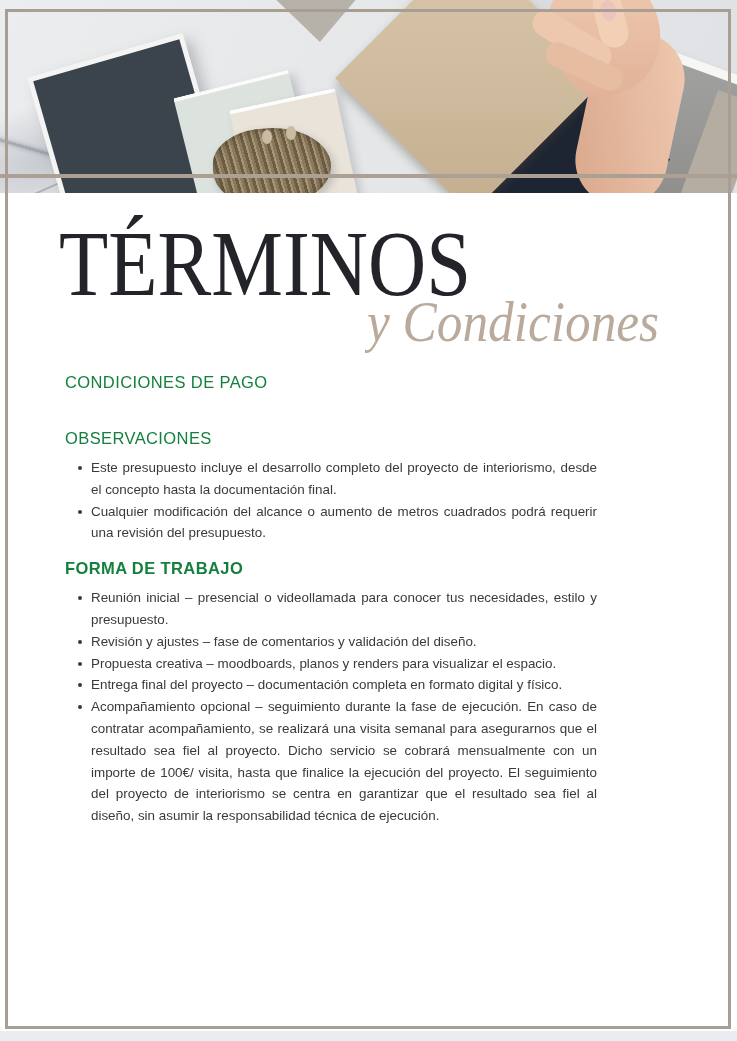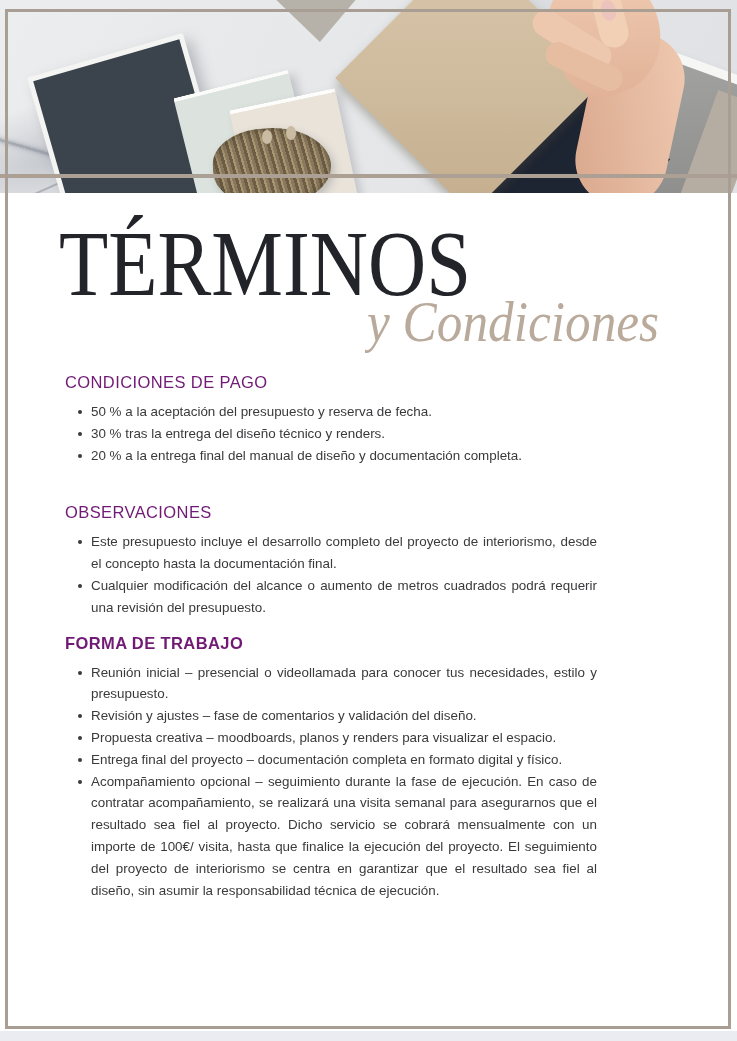--- a/index.html
+++ b/index.html
@@ -85,21 +85,21 @@
   
   .content { position:absolute; top:193px; left:0; width:670px;
              padding:0 73px 0 65px; z-index:5; }
   .title-wrap { position:relative; height:180px; }
   .title-main { position:absolute; top:15px; left:-6px; }
   .title-main text { font-family:"Liberation Serif", serif; font-weight:400;
                      fill:#22242a; letter-spacing:0; }
   .title-script { position:absolute; top:86px; left:300px; }
   .title-script text { font-family:"Liberation Serif", serif; font-style:italic;
                        fill:#b9aa9b; }
-  h2.section-heading { font-size:16.5px; font-weight:400; color:#701a75;
+  h2.section-heading { font-size:16.5px; font-weight:400; color:#15803d;
                        letter-spacing:.4px; line-height:19px; margin:0 0 9px 0; }
   .sec-2 h2.section-heading { margin-top:37px; }
   .sec-3 h2.section-heading { margin-top:15px;font-weight:bold; }
   ul.bullets { list-style:none; }
   ul.bullets li { position:relative; padding-left:26px; font-size:13.4px;
                   line-height:21.8px; color:#3a3a3c; text-align:justify; }
   ul.bullets li::before { content:""; position:absolute; left:13px; top:9px;
                           width:4px; height:4px; border-radius:50%; background:#3a3a3c; }
 </style>
 </head>
@@ -141,25 +141,20 @@
       <svg class="title-main" width="430" height="102" viewBox="0 0 430 102">
         <text x="0" y="87" font-size="94" textLength="412" lengthAdjust="spacingAndGlyphs">TÉRMINOS</text>
       </svg>
       <svg class="title-script" width="310" height="90" viewBox="0 0 310 90">
         <text x="2" y="62" font-size="56" textLength="292" lengthAdjust="spacingAndGlyphs">y Condiciones</text>
       </svg>
     </div>
 
     <section class="sec-1">
       <h2 class="section-heading">CONDICIONES DE PAGO</h2>
-      <ul class="bullets">
-        <li>50 % a la aceptación del presupuesto y reserva de fecha.</li>
-        <li>30 % tras la entrega del diseño técnico y renders.</li>
-        <li>20 % a la entrega final del manual de diseño y documentación completa.</li>
-      </ul>
     </section>
 
     <section class="sec-2">
       <h2 class="section-heading">OBSERVACIONES</h2>
       <ul class="bullets">
         <li>Este presupuesto incluye el desarrollo completo del proyecto de interiorismo, desde el concepto hasta la documentación final.</li>
         <li>Cualquier modificación del alcance o aumento de metros cuadrados podrá requerir una revisión del presupuesto.</li>
       </ul>
     </section>
 

